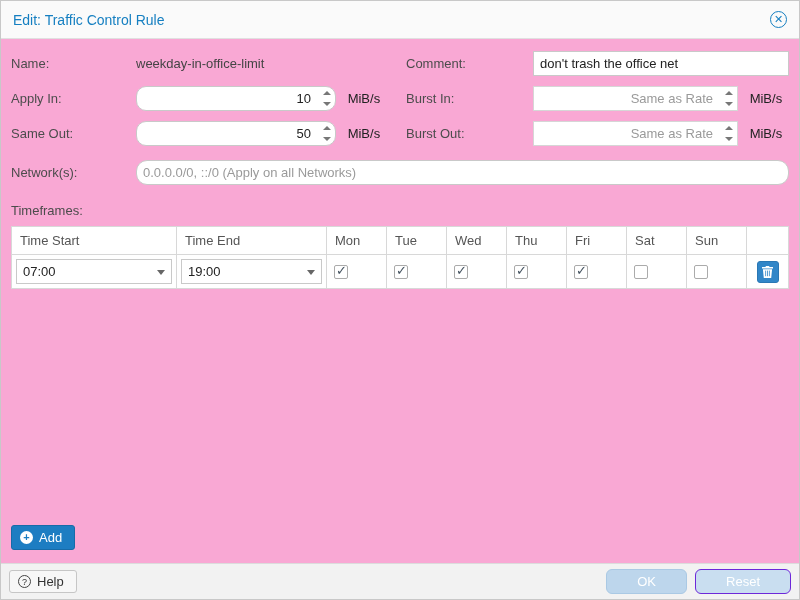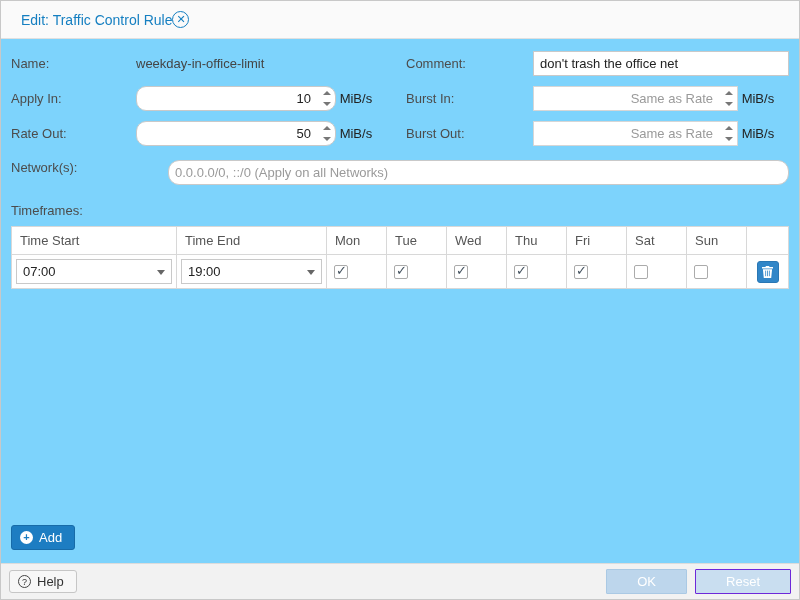--- a/index.html
+++ b/index.html
@@ -14,34 +14,34 @@
     width: 800px; height: 600px;
     border: 1px solid #c8c8c8;
     display: flex; flex-direction: column;
     background: #fff;
   }
   
   .titlebar {
     height: 38px; flex: 0 0 38px;
     background: #fafafa;
     border-bottom: 1px solid #e0e0e0;
-    display: flex; align-items: center; 
-    padding: 0 20px;
+    display: flex; align-items: center; justify-content: space-between;
+    padding: 0 12px;
   }
   .title { color: #157fc1; font-size: 14px; }
   .close-btn {
     width: 17px; height: 17px;
     border: 1px solid #157fc1; border-radius: 50%;
     color: #157fc1; font-size: 11px; line-height: 15px; text-align: center;
     cursor: pointer;
   }
   
   .body {
     flex: 1 1 auto;
-    background: #7dd3fc;
+    background: #f9a8d4;
     padding: 12px 10px 0 10px;
     display: flex; flex-direction: column;
     overflow: hidden;
   }
   .form-grid {
     display: grid;
     grid-template-columns: 125px 270px 127px 1fr;
     row-gap: 10px;
     align-items: center;
   }
@@ -56,37 +56,37 @@
     background: #fff;
     color: #222;
     padding: 0 6px;
     outline: none;
   }
   input::placeholder { color: #9a9a9a; }
   .num-input { width: 200px; text-align: right; padding-right: 24px; border-radius: 10px; }
   .burst-input { width: 205px; text-align: right; padding-right: 24px; border-color: #d6d6d6; }
   .comment-input { width: 100%; }
   .net-input { flex: 1; color: #222; border-radius: 11px; }
-  .unit { margin-left: 0; color: #222; }
+  .unit { margin-left: 8px; color: #222; }
   
   .spin {
     position: absolute; right: 1px; top: 1px; bottom: 1px; width: 16px;
     display: flex; flex-direction: column; cursor: pointer;
   }
   .spin-up, .spin-down { flex: 1; display: flex; align-items: center; justify-content: center; }
   .spin-up::after {
     content: ""; border-left: 4px solid transparent; border-right: 4px solid transparent;
     border-bottom: 4px solid #777;
   }
   .spin-down::after {
     content: ""; border-left: 4px solid transparent; border-right: 4px solid transparent;
     border-top: 4px solid #777;
   }
   
-  .net-row { display: flex; align-items: flex-start; margin-top: 14px; gap: 32px; }
+  .net-row { display: flex; align-items: center; margin-top: 14px; }
   .net-row .lbl { flex: 0 0 125px; }
   .tf-label { margin-top: 18px; color: #4c4c4c; }
   
   table { width: 100%; border-collapse: collapse; table-layout: fixed; margin-top: 8px; }
   th, td { border: 1px solid #d8d8d8; }
   th {
     font-weight: normal; color: #555; text-align: left;
     padding: 6px 8px; background: #fff;
   }
   td { height: 34px; padding: 0 4px; background: #fff; }
@@ -143,21 +143,21 @@
     color: #333; font-size: 13px; padding: 3px 12px 3px 8px; cursor: pointer;
     font-family: "Liberation Sans", "DejaVu Sans", sans-serif;
   }
   .help-ico {
     border: 1px solid #444; border-radius: 50%;
     width: 13px; height: 13px; font-size: 9px; line-height: 12px; text-align: center;
   }
   .footer-right { display: flex; gap: 8px; }
   .ok-btn, .reset-btn {
     min-width: 68px; padding: 4px 30px;
-    border-radius: 1px; font-size: 13px; color: #fff; cursor: pointer;
+    border-radius: 6px; font-size: 13px; color: #fff; cursor: pointer;
     font-family: "Liberation Sans", "DejaVu Sans", sans-serif;
   }
   .ok-btn { background: #bdd6ec; border: 1px solid #aac9e4; }
   .reset-btn { background: #c9def0; border: 1px solid #6d28d9; }
 </style>
 </head>
 <body>
 
 <div class="dialog">
 
@@ -193,21 +193,21 @@
         <span class="field-wrap">
           <input class="burst-input" type="text" placeholder="Same as Rate" style="">
           <span class="spin">
             <span class="spin-up"></span>
             <span class="spin-down"></span>
           </span>
         </span>
         <span class="unit">MiB/s</span>
       </span>
 
-      <span class="lbl">Rate Out:</span>
+      <span class="lbl">Same Out:</span>
       <span>
         <span class="field-wrap">
           <input class="num-input" type="text" value="50" style="">
           <span class="spin">
             <span class="spin-up"></span>
             <span class="spin-down"></span>
           </span>
         </span>
         <span class="unit">MiB/s</span>
       </span>

